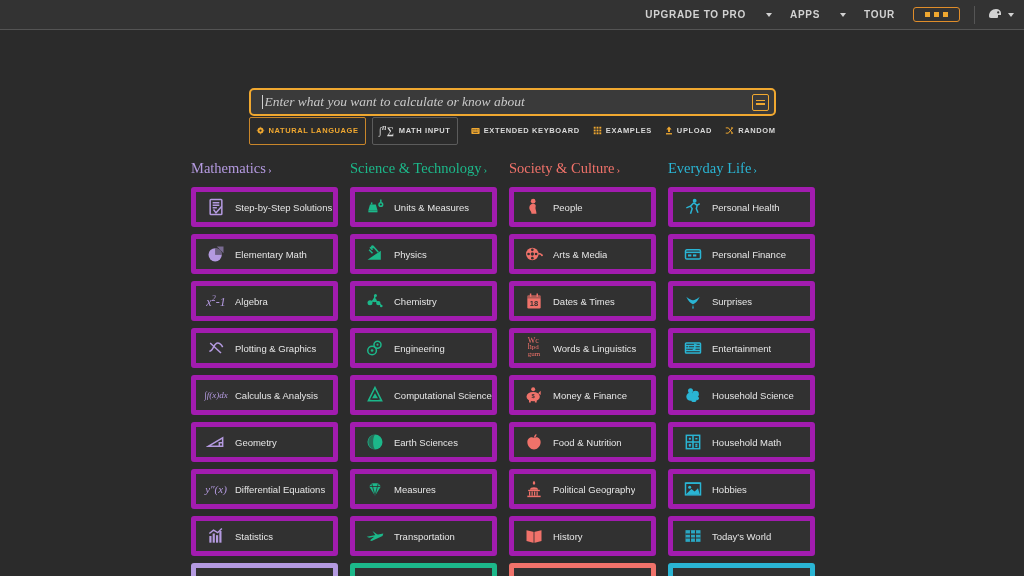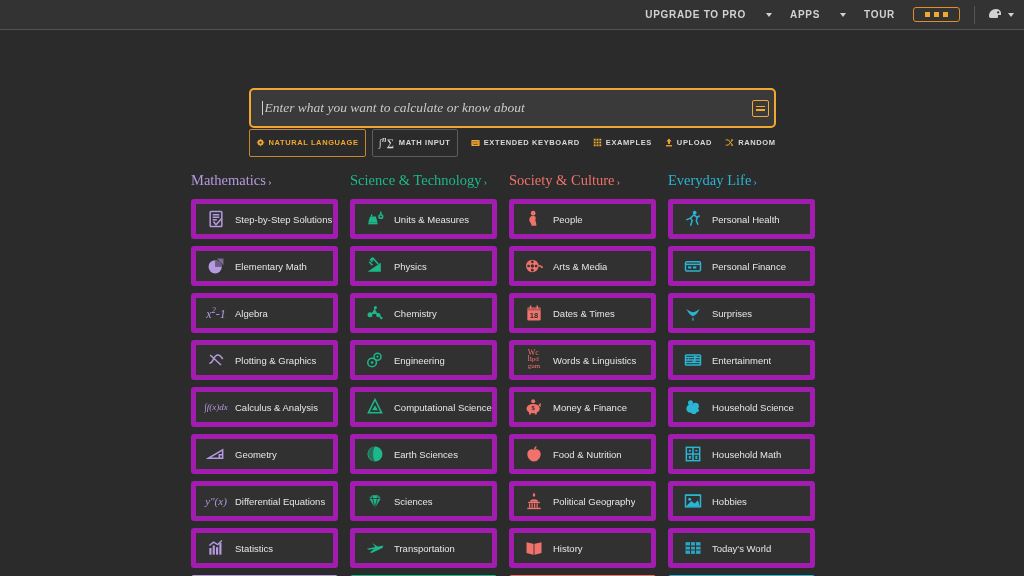--- a/index.html
+++ b/index.html
@@ -62,21 +62,21 @@
     cursor: pointer;
   }
 
   
   .main { padding-top: 0; }
   .search-wrap {
     width: 527px;
     margin: 58px auto 0 auto;
   }
   .search-bar {
-    height: 40px;
+    height: 28px;
     border: 2px solid #f0a830;
     border-radius: 5px;
     background: #3a3a3a;
     display: flex;
     align-items: center;
     padding: 0 5px 0 11px;
     position: relative;
   }
   .caret {
     width: 1px; height: 14px; background: #cfcfcf; margin-right: 2px;
@@ -439,21 +439,21 @@
           </span>
           <span class="card-label">Earth Sciences</span>
         </div>
         <div class="card">
           <span class="ic">
             <svg width="20" height="20" viewBox="0 0 24 24">
               <path d="M5 9 L12 20 L19 9 L16 5 L8 5 Z" fill="#1cb88a"></path>
               <path d="M5 9 H19 M8 5 L12 20 L16 5" stroke="#313131" fill="none" stroke-width="1"></path>
             </svg>
           </span>
-          <span class="card-label">Sciences</span>
+          <span class="card-label">Measures</span>
         </div>
         <div class="card">
           <span class="ic">
             <svg width="20" height="20" viewBox="0 0 24 24">
               <path d="M2 13 L22 9 L21 12 L8 18 L6 17 L11 13 L5 14 Z" fill="#1cb88a"></path>
               <path d="M9 6 L16 11 L13 12 Z" fill="#1cb88a"></path>
             </svg>
           </span>
           <span class="card-label">Transportation</span>
         </div>

